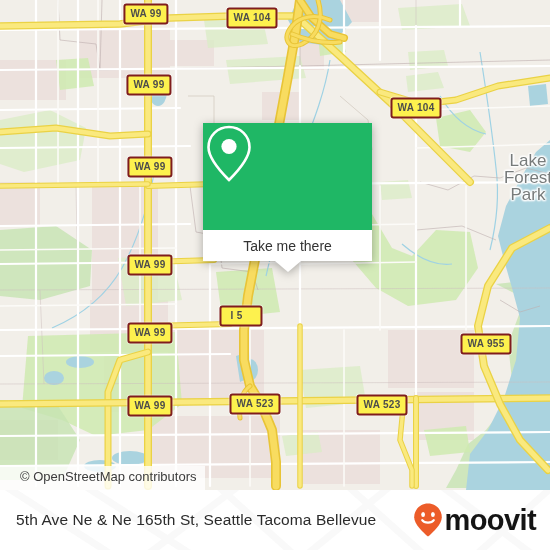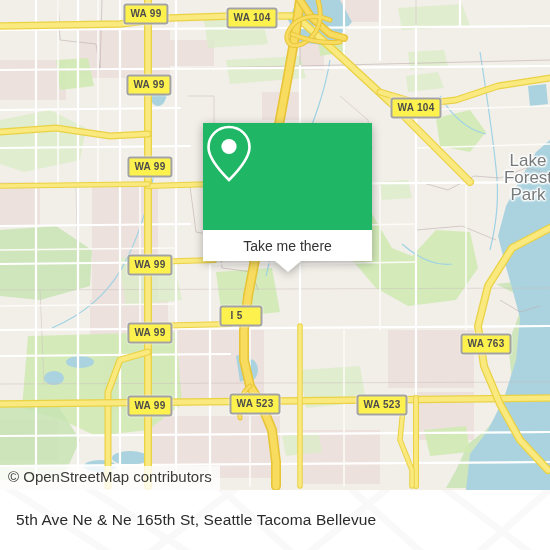--- a/index.html
+++ b/index.html
@@ -11,21 +11,21 @@
   #stage{position:relative;width:550px;height:550px;overflow:hidden;background:#fff;}
 
   
   #map{position:absolute;left:0;top:0;width:550px;height:490px;overflow:hidden;background:#f2efe9;}
   #map svg{position:absolute;left:0;top:0;}
 
   
   .shield{
     position:absolute;
     background:#fdf14e;
-    border:2px solid #a3a3a3;
+    border:2px solid #7f1d1d;
     border-radius:3px;
     color:#4c4c4c;
     font-weight:bold;
     font-size:10px;
     line-height:1;
     padding:3px 5px 4px 5px;
     letter-spacing:.3px;
     white-space:nowrap;
     transform:translate(-50%,-50%);
     box-shadow:0 0 0 1px rgba(255,255,255,.35);
@@ -72,23 +72,23 @@
     border-left:13px solid transparent;
     border-right:13px solid transparent;
     border-top:11px solid #ffffff;
   }
 
   
   #attrib{
     position:absolute;left:0;top:466px;
     background:rgba(255,255,255,.80);
     color:#3b3b3b;
-    font-size:15px;
+    font-size:13px;
     line-height:12.5px;
-    padding:5px 8px 6px 8px;
+    padding:5px 8px 6px 20px;
     white-space:nowrap;
   }
 
   
   #footer{
     position:absolute;left:0;top:490px;width:550px;height:60px;
     background:#ffffff;overflow:hidden;
   }
   #footer-watermark{position:absolute;left:0;top:-490px;opacity:.055;}
   #footer-inner{
@@ -325,21 +325,21 @@
     <div class="shield" style="left:252px;top:18px;">WA 104</div>
     <div class="shield" style="left:416px;top:108px;">WA 104</div>
     <div class="shield" style="left:149px;top:85px;">WA 99</div>
     <div class="shield" style="left:150px;top:167px;">WA 99</div>
     <div class="shield" style="left:150px;top:265px;">WA 99</div>
     <div class="shield" style="left:150px;top:333px;">WA 99</div>
     <div class="shield" style="left:150px;top:406px;">WA 99</div>
     <div class="shield interstate" style="left:241px;top:316px;">I 5</div>
     <div class="shield" style="left:255px;top:404px;">WA 523</div>
     <div class="shield" style="left:382px;top:405px;">WA 523</div>
-    <div class="shield" style="left:486px;top:344px;">WA 763</div>
+    <div class="shield" style="left:486px;top:344px;">WA 955</div>
 
     <div class="place-label" style="left:528px;top:152px;">
       <div>Lake</div>
       <div>Forest</div>
       <div>Park</div>
     </div>
 
     <div id="callout">
       <div id="callout-body">
         <svg width="52" height="60" viewBox="0 0 52 60">
@@ -366,16 +366,25 @@
         <path d="M200 470 L300 560"></path>
         <path d="M330 470 L430 560"></path>
         <path d="M420 470 L540 560"></path>
         <path d="M140 560 L260 470"></path>
         <path d="M300 560 L410 470"></path>
         <path d="M470 560 L560 480"></path>
       </g>
     </svg>
     <div id="footer-inner">
       <div id="footer-address">5th Ave Ne &amp; Ne 165th St, Seattle Tacoma Bellevue</div>
+      <div id="brand">
+        <svg width="32" height="36" viewBox="0 0 32 36">
+          <path d="M16 1.5 C8.3 1.5 2.2 7.6 2.2 15.2 C2.2 22.2 11.2 30.6 16 34.5 C20.8 30.6 29.8 22.2 29.8 15.2 C29.8 7.6 23.7 1.5 16 1.5 Z" fill="#ec5c29"></path>
+          <ellipse cx="11.1" cy="12.6" rx="1.9" ry="2.5" fill="#ffffff"></ellipse>
+          <ellipse cx="20.9" cy="12.6" rx="1.9" ry="2.5" fill="#ffffff"></ellipse>
+          <path d="M10.2 18.2 C12.3 21.4 19.7 21.4 21.8 18.2" fill="none" stroke="#ffffff" stroke-width="2.1" stroke-linecap="round"></path>
+        </svg>
+        <span id="brand-word">moovit</span>
+      </div>
     </div>
   </div>
 
 </div>
 
 </body></html>

